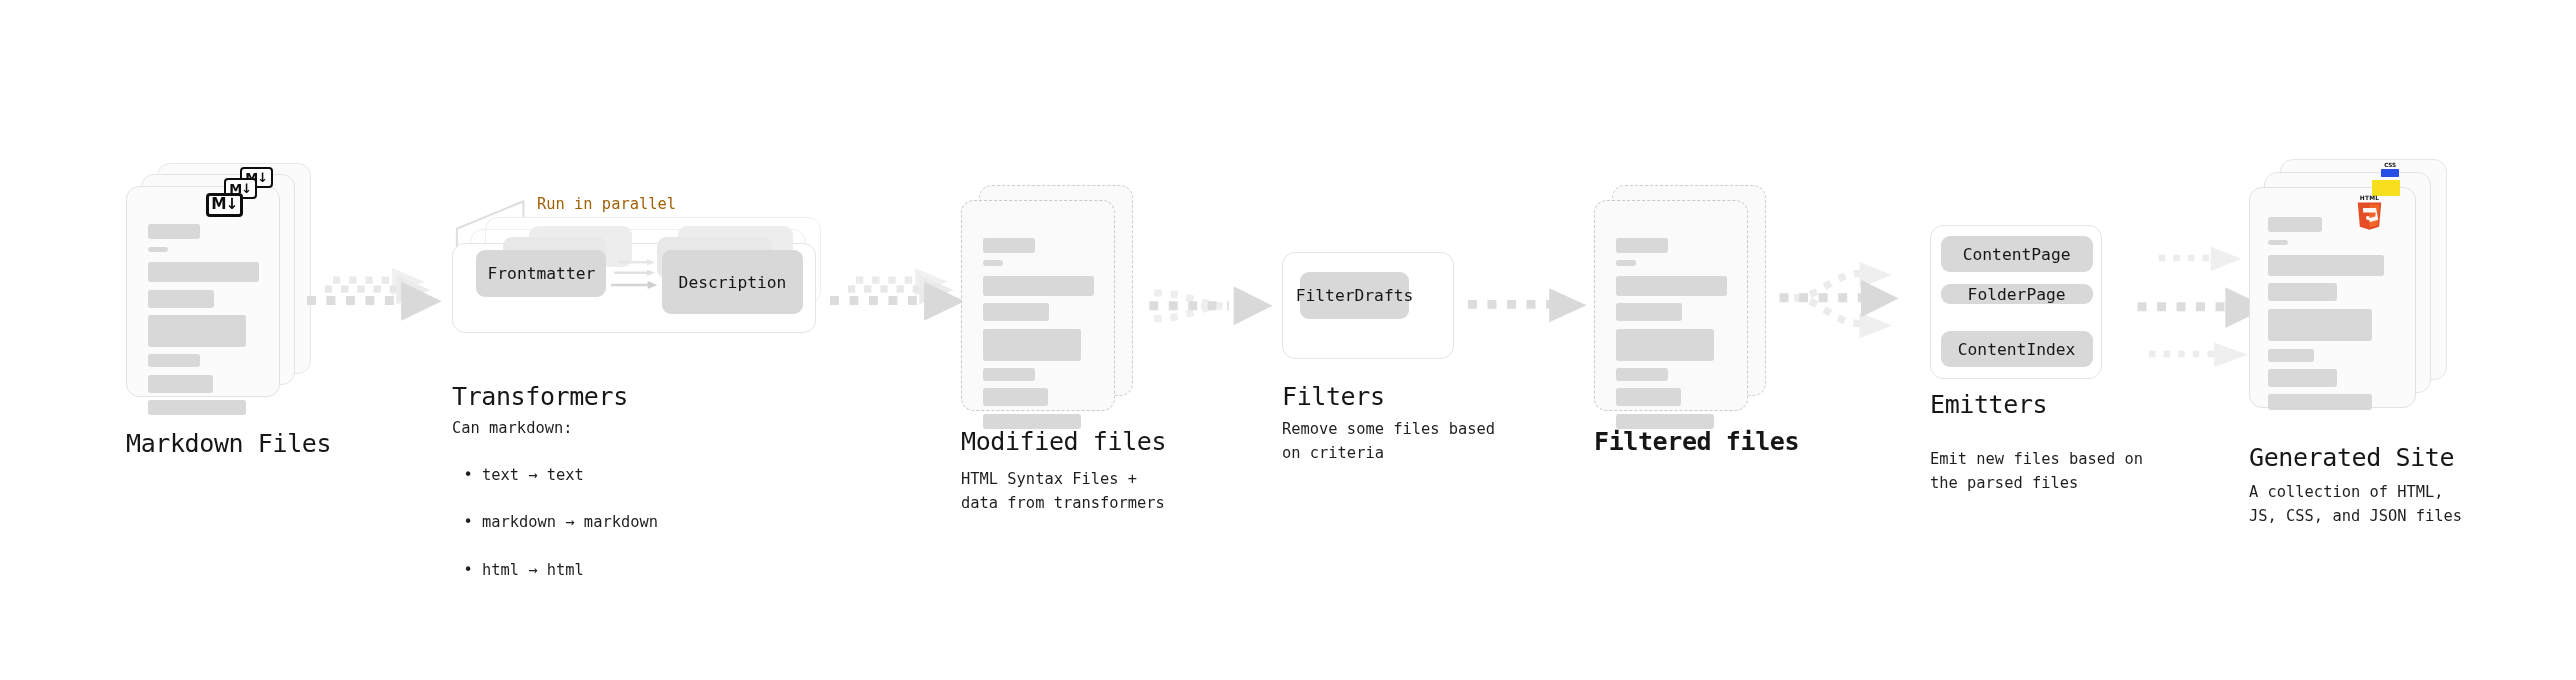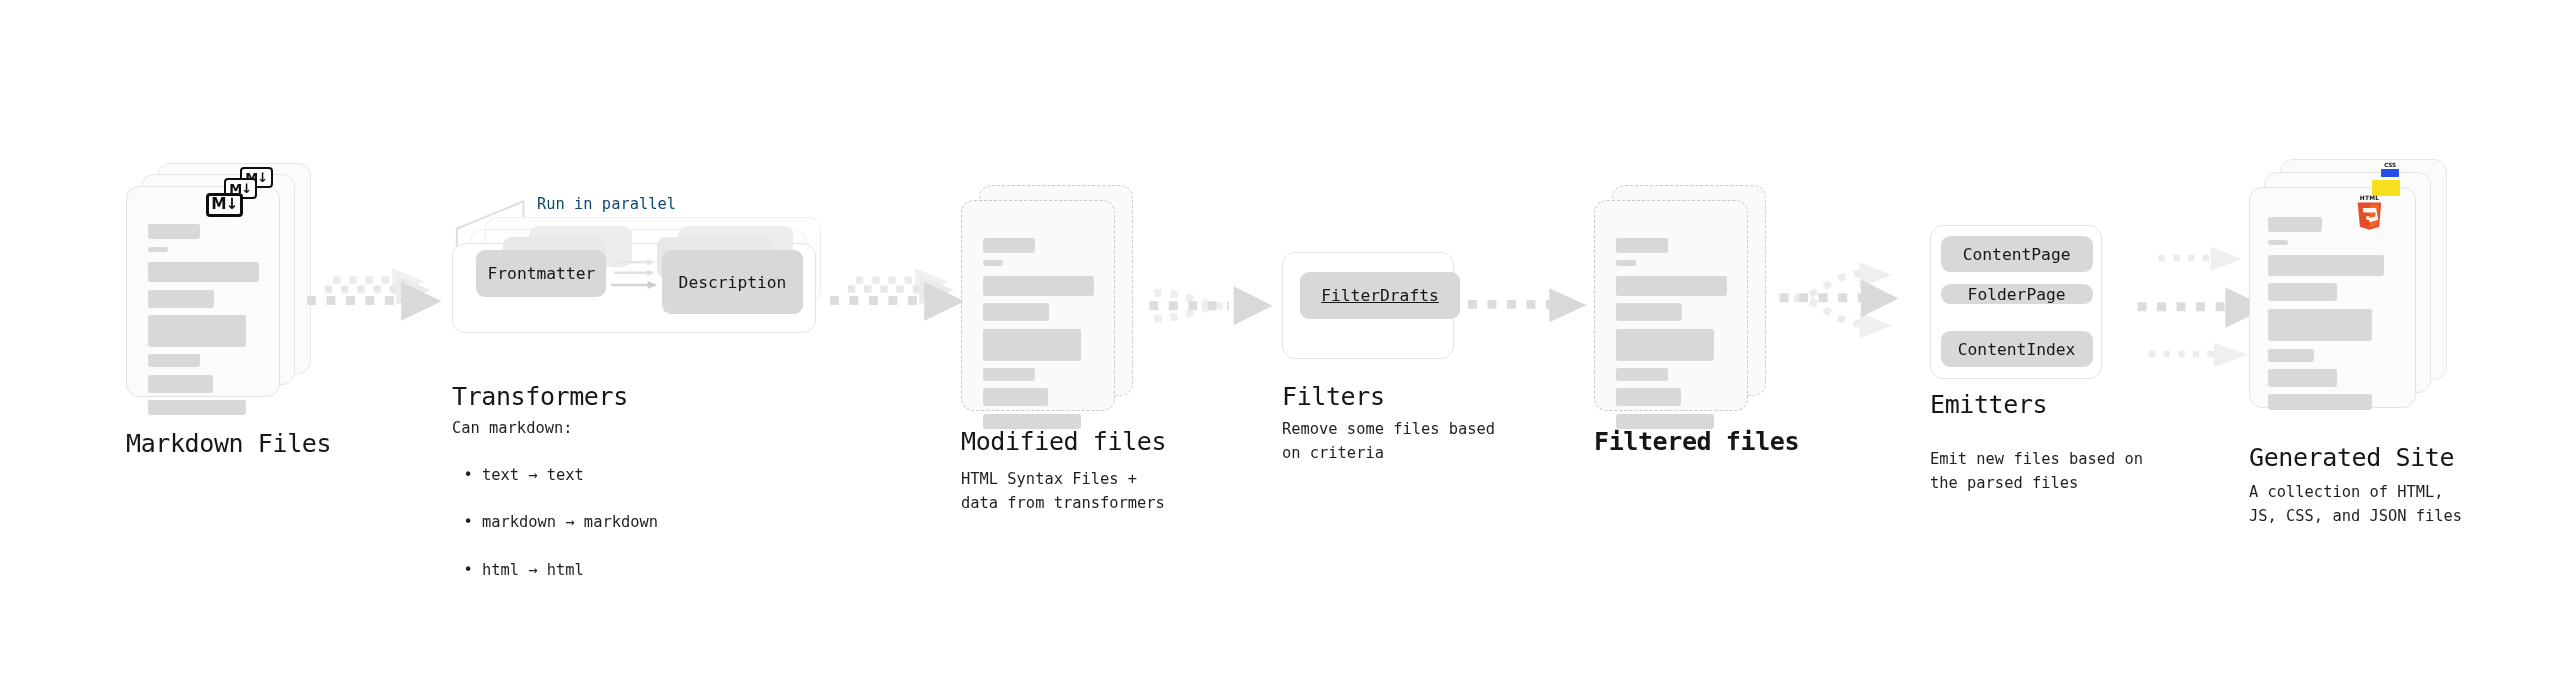--- a/index.html
+++ b/index.html
@@ -105,21 +105,21 @@
     box-sizing:border-box;
   }
   .pill.ghost{background:#e8e8e8;}
   .pill.ghost2{background:#ededed;}
 
   
   .arrowwrap{position:absolute;}
   .runlabel{
     position:absolute;
     font-size:15.4px;
-    color:#0c4a6e;
+    color:#a16207;
     white-space:nowrap;
     letter-spacing:0;
   }
   svg{display:block;overflow:visible;}
 </style>
 </head>
 <body>
 
 <div id="stage">
 
@@ -250,21 +250,21 @@
     <svg width="154" height="81" viewBox="0 0 190 100" aria-hidden="true">
       <path d="M20 38 C 62 38, 78 54, 104 54" fill="none" stroke="#eeeeee" stroke-width="9" stroke-dasharray="9 11"></path>
       <path d="M20 70 C 62 70, 78 54, 104 54" fill="none" stroke="#eeeeee" stroke-width="9" stroke-dasharray="9 11"></path>
       <line x1="14" y1="54" x2="112" y2="54" stroke="#dcdcdc" stroke-width="11" stroke-dasharray="11 13"></line>
       <polygon points="118,30 166,54 118,78" fill="#d9d9d9"></polygon>
     </svg>
   </div>
 
   <div class="node" style="left:1282px;top:252px;">
     <div class="gbox" style="left:0px;top:0px;width:172px;height:107px;"></div>
-    <div class="pill" style="left:18px;top:20.3px;width:160px;height:47px;text-decoration:underline;">
+    <div class="pill" style="left:18px;top:20.3px;width:109px;height:47px;">
       <span>FilterDrafts</span>
     </div>
   </div>
   <div class="node title" style="left:1282px;top:384px;">Filters</div>
   <div class="node caption" style="left:1282px;top:418px;">Remove some files based
 on criteria</div>
 
   <div class="arrowwrap" style="left:1468px;top:288px;">
     <svg width="130" height="49" viewBox="0 0 160 60" aria-hidden="true">
       <line x1="0" y1="20" x2="104" y2="20" stroke="#dcdcdc" stroke-width="11" stroke-dasharray="11 13"></line>

